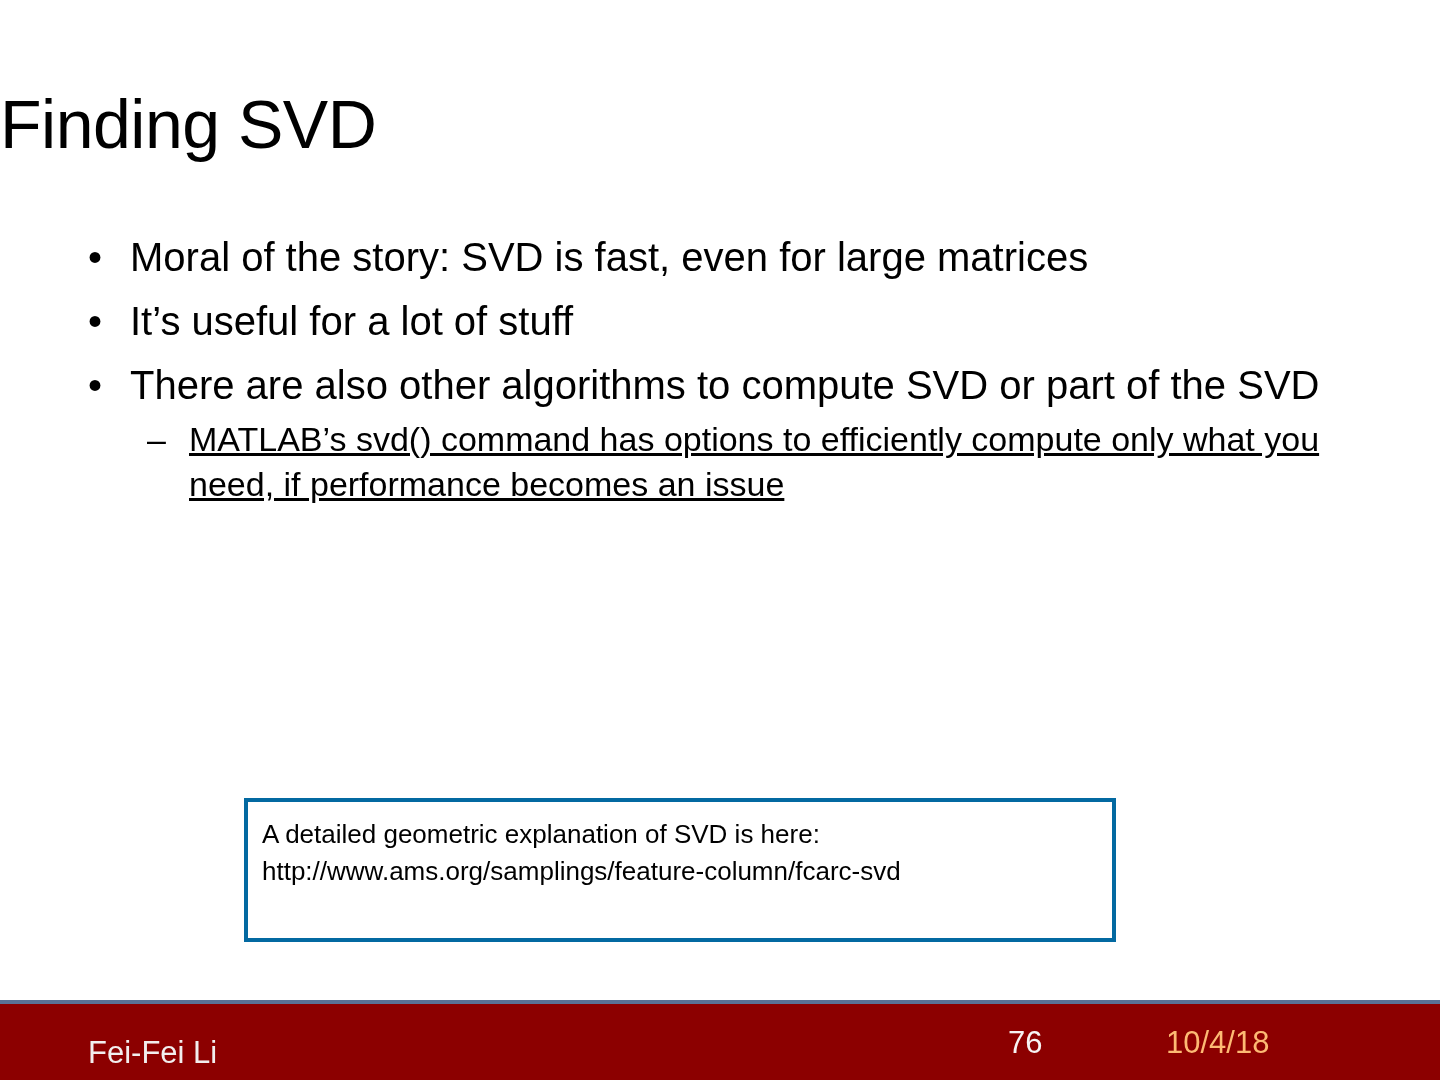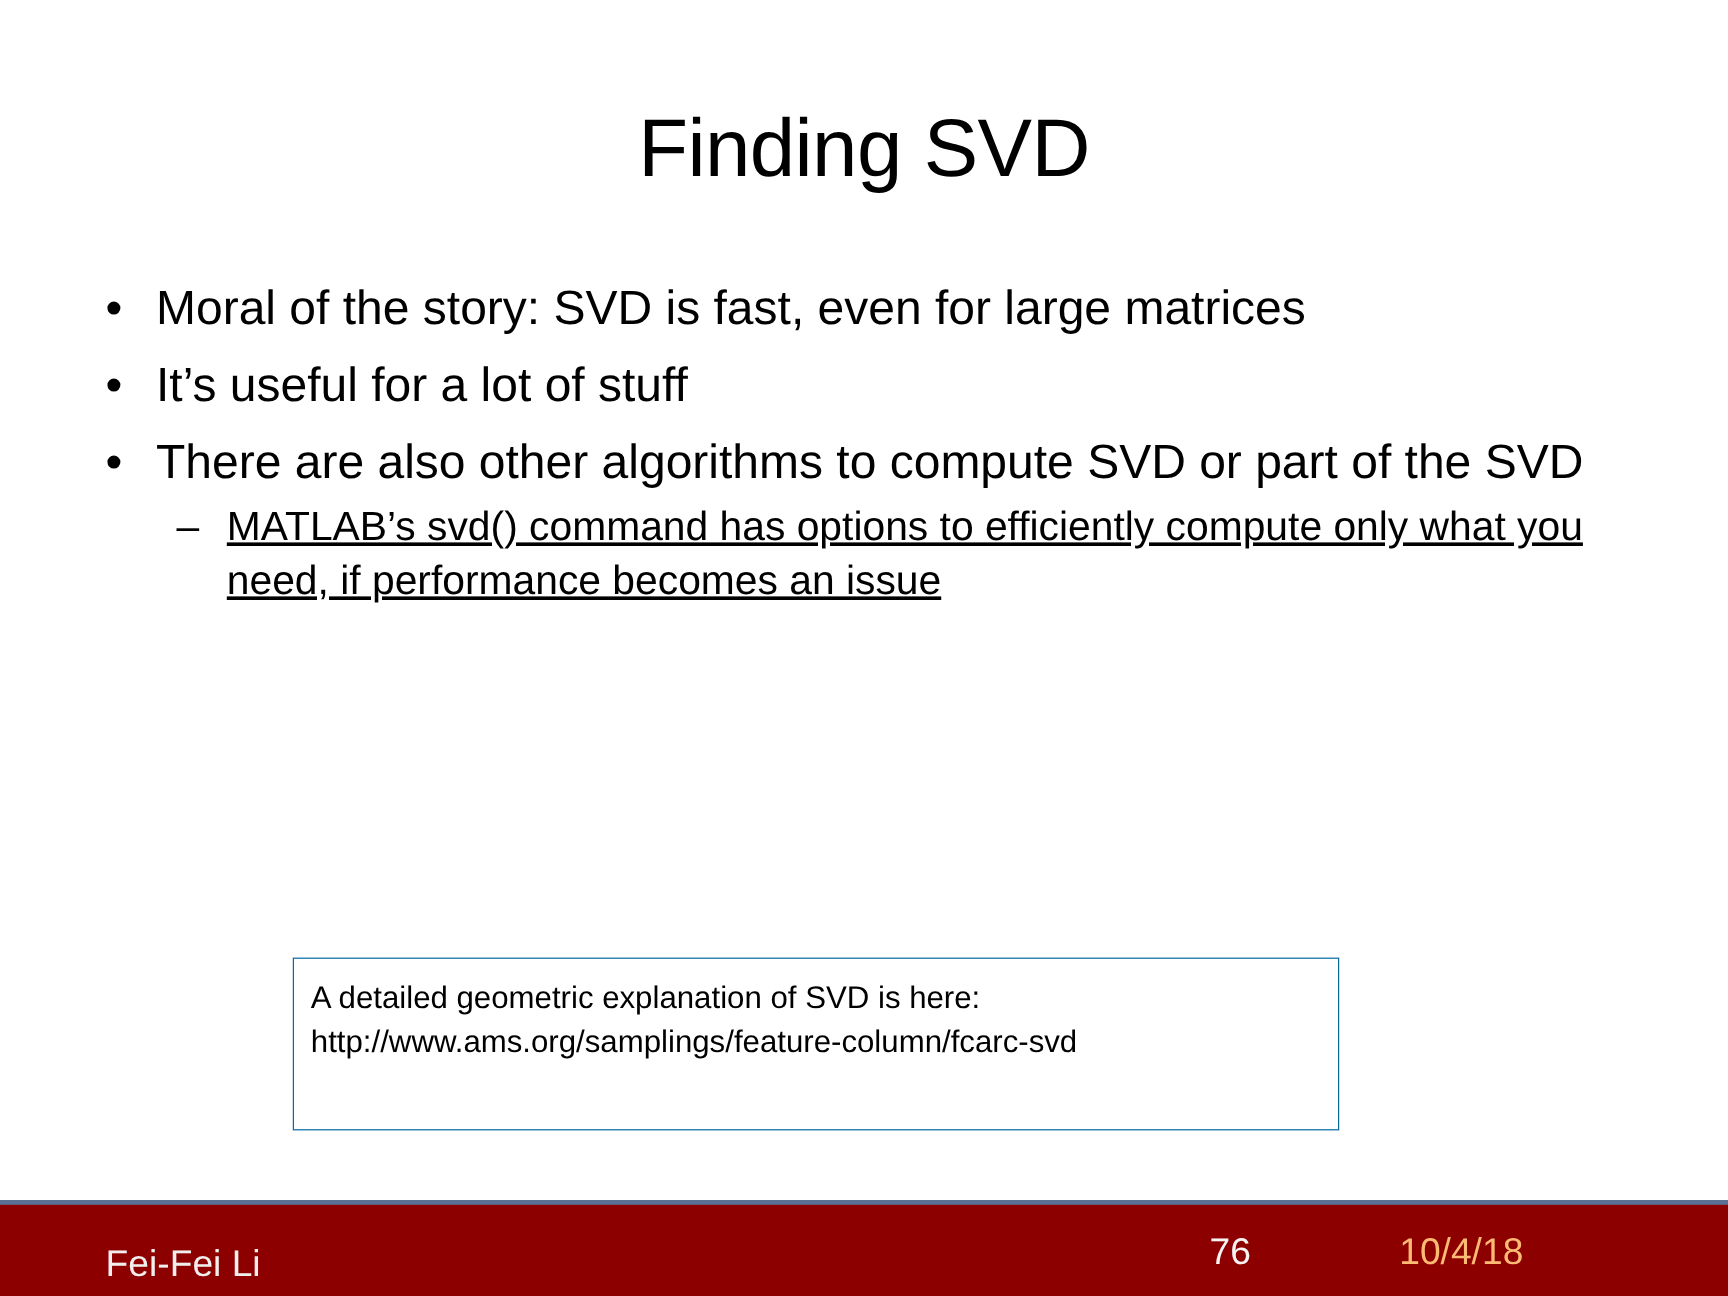--- a/index.html
+++ b/index.html
@@ -22,21 +22,21 @@
     inset: 0;
     background: #ffffff;
   }
 
   
   .slide-title {
     position: absolute;
     left: 0;
     top: 88px;
     width: 1440px;
-    text-align: center;
+    text-align: left;
     font-size: 68px;
     font-weight: 400;
     line-height: 1.08;
     letter-spacing: -0.5px;
     color: #000000;
   }
 
   
   .body-area {
     position: absolute;
@@ -88,21 +88,21 @@
   .b2 { margin-bottom: 12px; }
   .b3 { margin-bottom: 0px; max-width: 1195px; }
 
   
   .callout {
     position: absolute;
     left: 244px;
     top: 798px;
     width: 872px;
     height: 144px;
-    border: 1px solid #0369a1;
+    border: 4px solid #0369a1;
     background: #ffffff;
     box-sizing: border-box;
   }
   .callout-inner {
     padding: 14px 0 0 14px;
     font-size: 26px;
     line-height: 1.42;
   }
   .callout-line1 {
     color: #000000;

